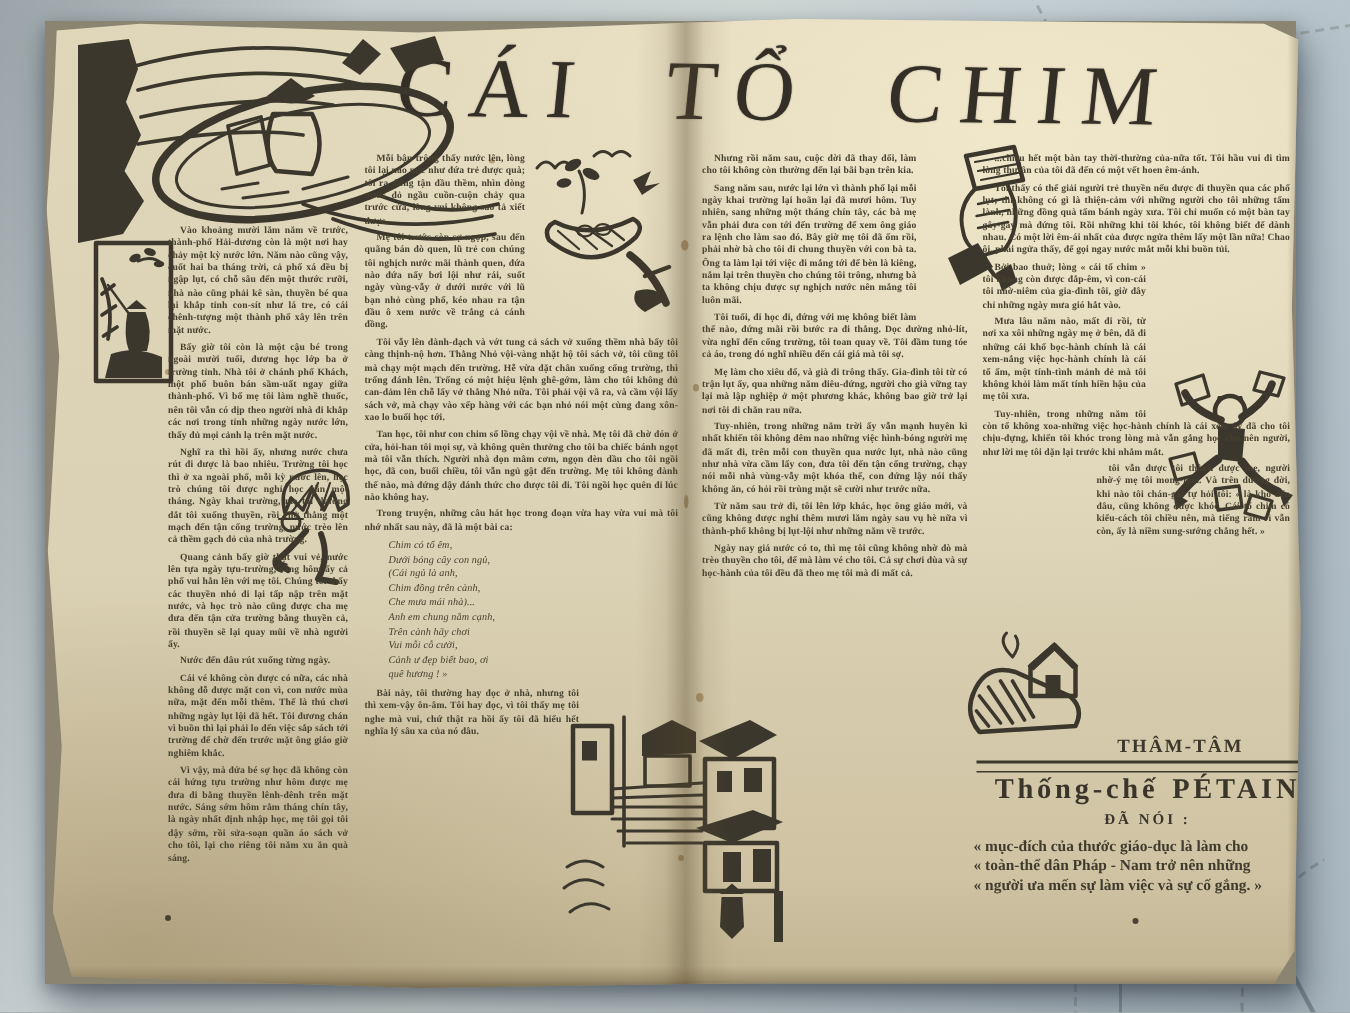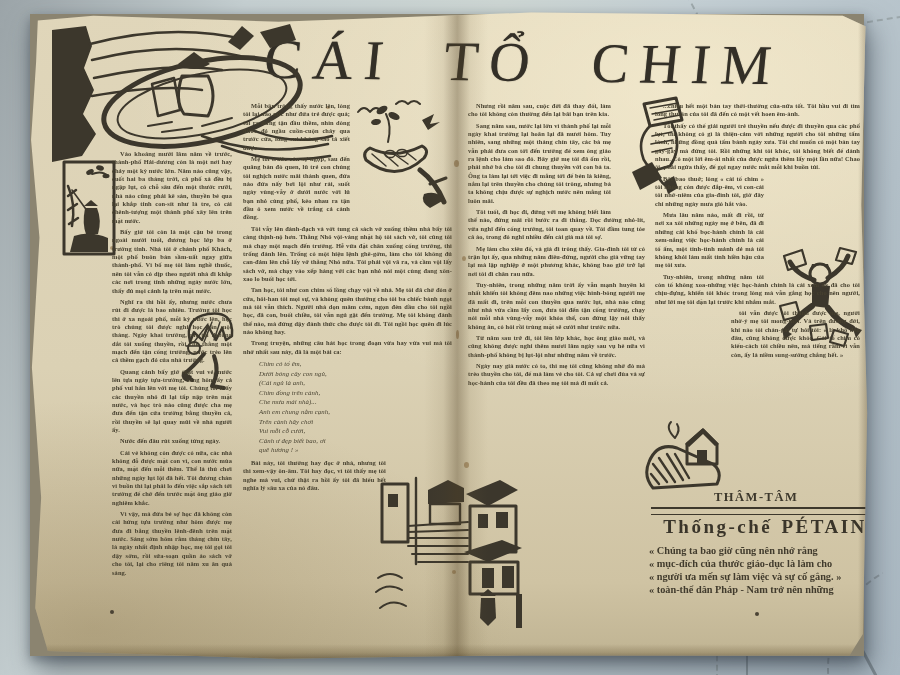--- a/index.html
+++ b/index.html
@@ -37,21 +37,21 @@
     font-size:6.4px;line-height:8.35px;color:#46402f;font-weight:600;letter-spacing:.1px;}
   .col p{margin:0 0 3px 0;text-indent:8px;}
   .sp-r{float:right;}
   .sp-l{float:left;}
   .verse{font-style:italic;font-weight:400;font-size:6.8px;line-height:9.6px;margin:3px 0 4px 16px;text-indent:0;}
   .verse div{white-space:nowrap;}
 
   .illo{position:absolute;}
   .illo svg{display:block;width:100%;height:100%;}
 
-  .signature{position:absolute;left:688px;top:480px;width:146px;text-align:left;
+  .signature{position:absolute;left:688px;top:480px;width:146px;text-align:center;
     font-size:12.5px;letter-spacing:1.5px;color:#3d382c;font-weight:600;}
   .rule{position:absolute;left:625px;top:497px;width:228px;height:5px;
     border-top:2.5px solid #3d382c;border-bottom:1px solid #3d382c;}
   .quote-box{position:absolute;left:623px;top:506px;width:232px;}
   .q-head{font-size:19px;letter-spacing:2.5px;font-weight:700;color:#3a352a;text-align:center;word-spacing:2px;}
   .q-sub{font-size:10px;letter-spacing:2px;font-weight:700;color:#3a352a;text-align:center;margin-top:3px;}
   .q-lines{margin-top:6px;font-size:10.3px;line-height:13px;font-weight:700;color:#413b2d;}
   .dot{position:absolute;width:4px;height:4px;border-radius:50%;background:#4a4334;}
   .ink{fill:#3c372c;}
   .st{fill:none;stroke:#3c372c;stroke-linecap:round;stroke-linejoin:round;}
@@ -264,25 +264,25 @@
       <div class="sp-l" style="width:76px;height:80px;"></div>
       <p>tôi vẫn được tôi thành được mẹ, người nhờ-ý mẹ tôi mong-mỏi. Và trên đường đời, khi nào tôi chán-gắt tự hỏi tôi: « là khổ đến đâu, cũng không được khóc. Cái tổ chim có kiểu-cách tôi chiều nên, mà tiếng rầm-rì vẫn còn, ấy là niềm sung-sướng chẳng hết. »</p>
     </div>
 
     <div class="signature">THÂM-TÂM</div>
 
     <div class="rule"></div>
 
     <div class="quote-box">
       <div class="q-head">Thống-chế PÉTAIN</div>
+      <div class="q-sub">ĐÃ NÓI :</div>
       <div class="q-lines">
-        <div>« Chúng ta bao giờ cũng nên nhớ rằng</div>
         <div>« mục-đích của thước giáo-dục là làm cho</div>
+        <div>« toàn-thể dân Pháp - Nam trở nên những</div>
         <div>« người ưa mến sự làm việc và sự cố gắng. »</div>
-        <div>« toàn-thể dân Pháp - Nam trở nên những</div>
       </div>
     </div>
 
     <div class="dot" style="left:84px;top:600px;"></div>
     <div class="dot" style="left:729px;top:602px;"></div>
 
     <div class="fold"></div>
     <div class="right-edge"></div>
     <div class="bottom-edge"></div>
   </div>

